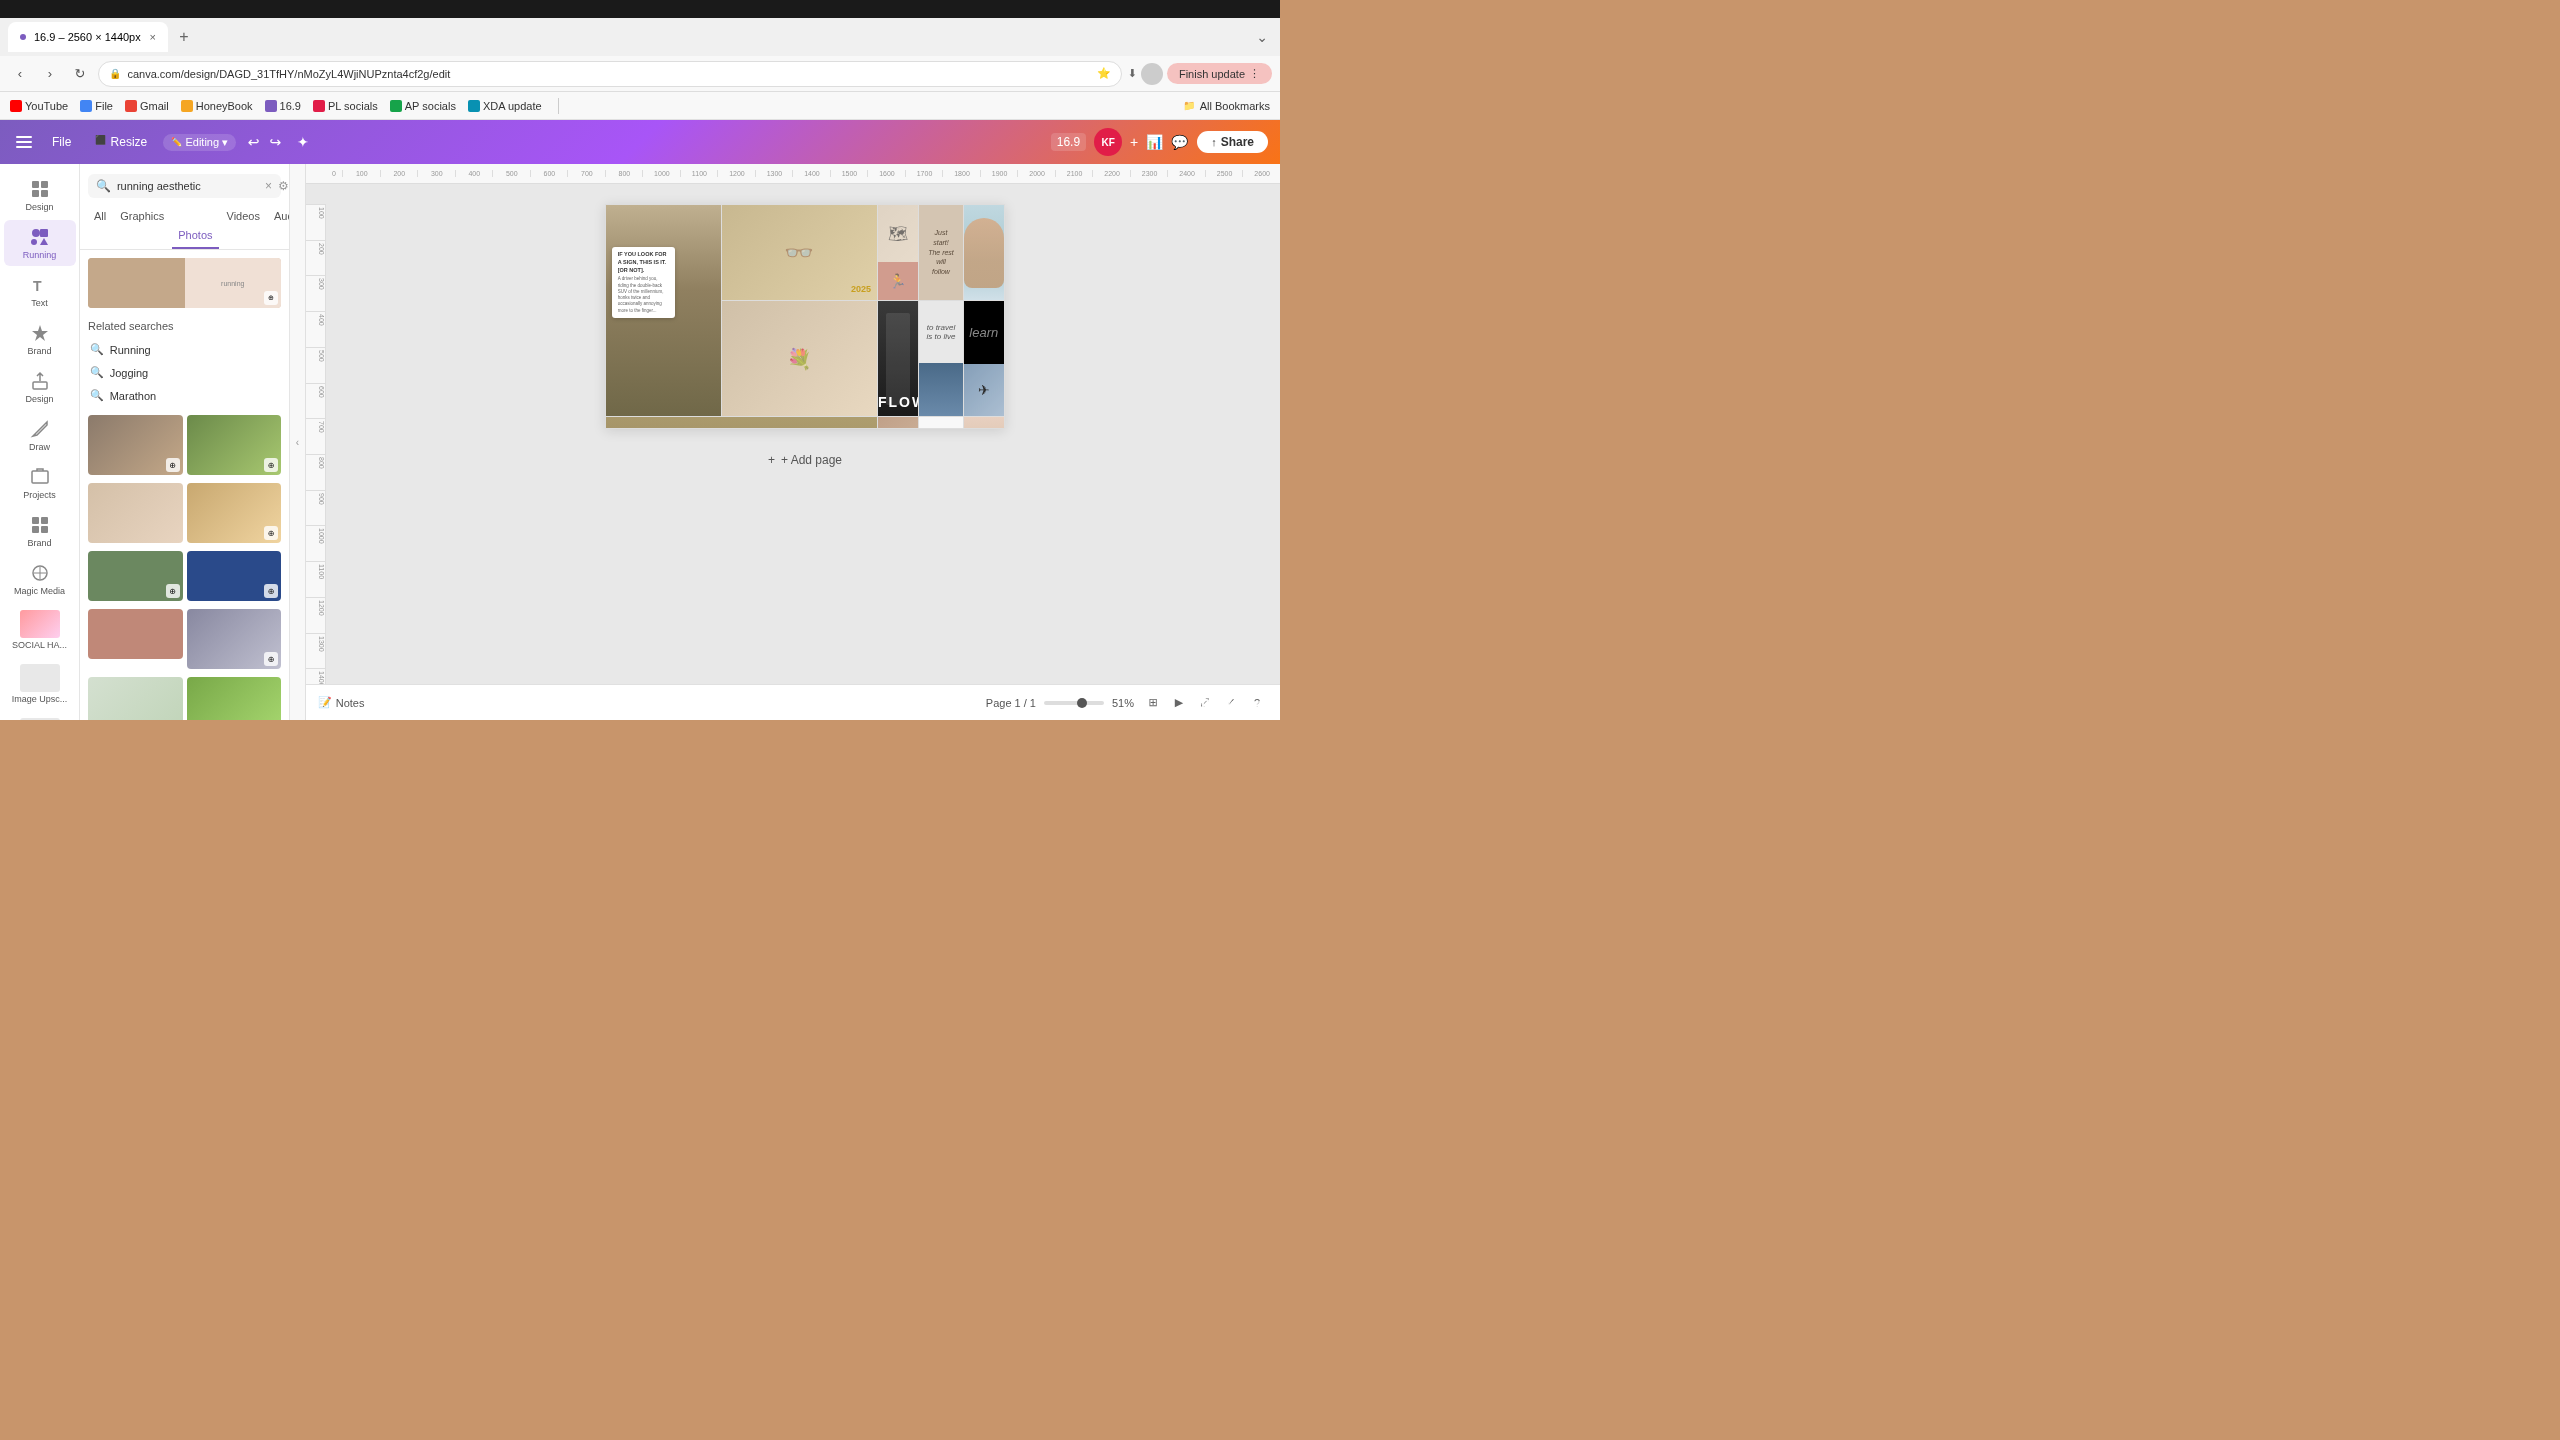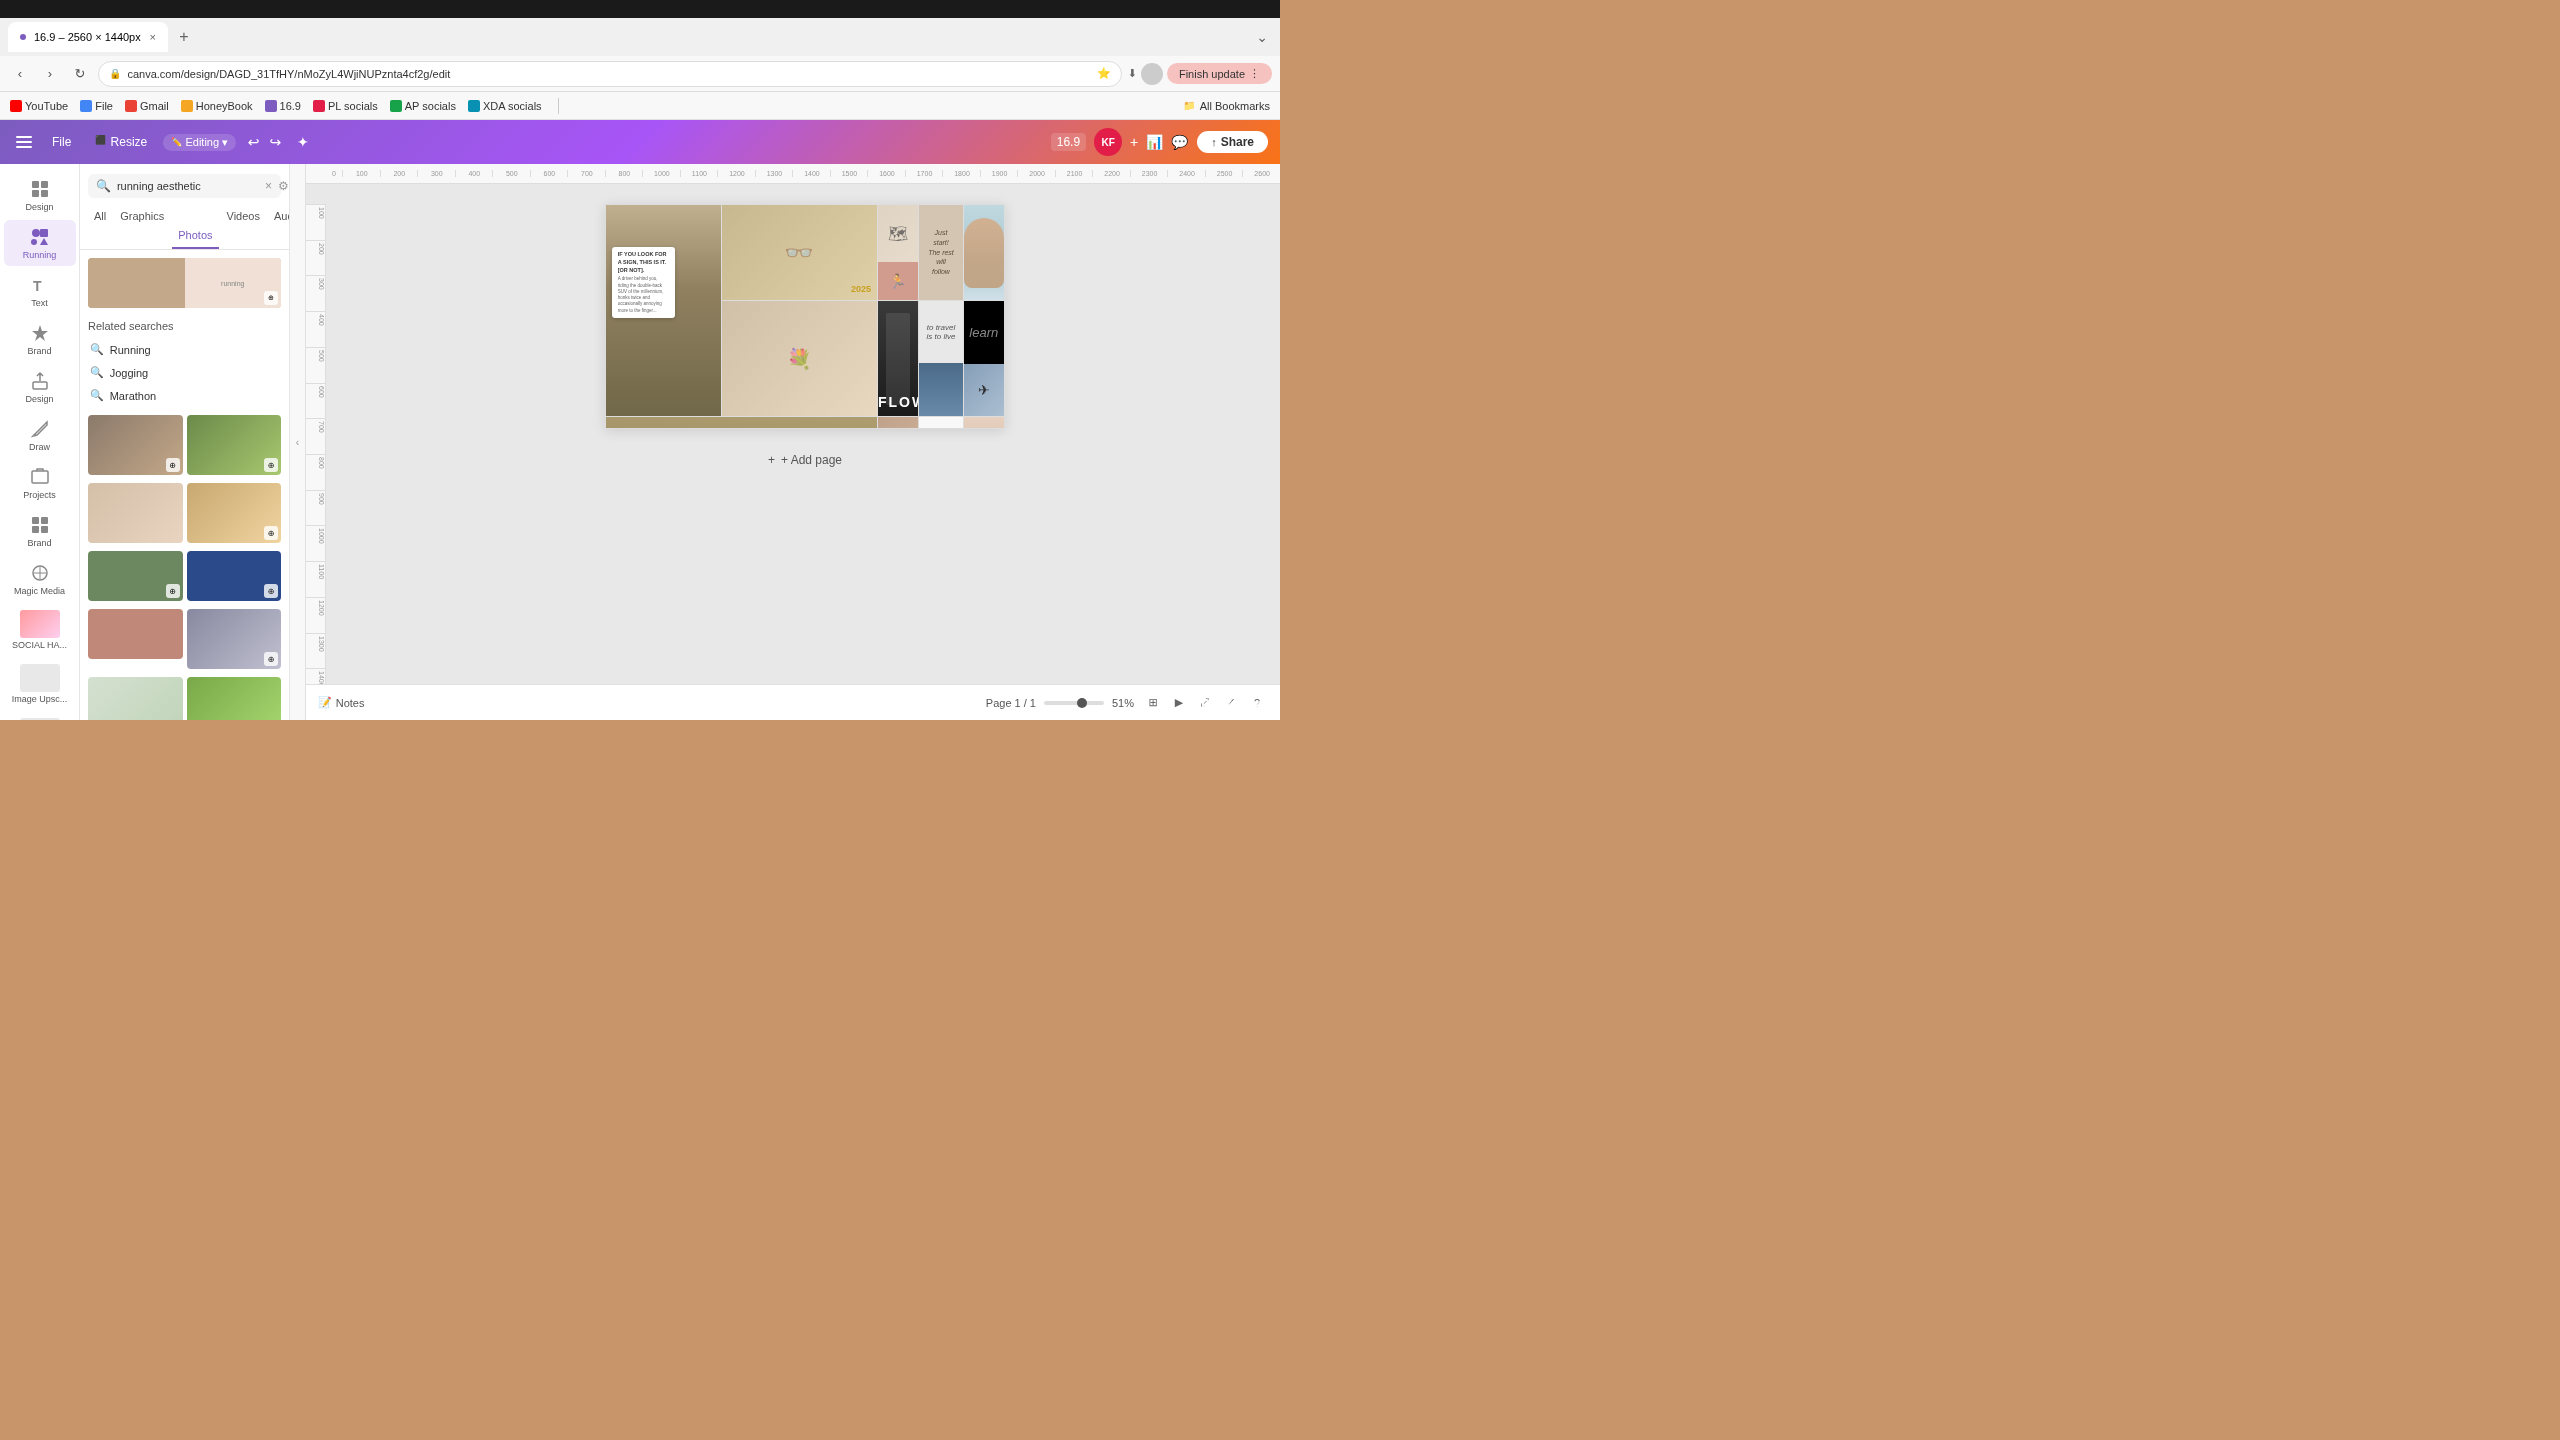--- a/index.html
+++ b/index.html
@@ -178,21 +178,21 @@
     <div class="bookmark-item">
       <div class="bookmark-icon" style="background:#e11d48;"></div>
       <span>PL socials</span>
     </div>
     <div class="bookmark-item">
       <div class="bookmark-icon" style="background:#16a34a;"></div>
       <span>AP socials</span>
     </div>
     <div class="bookmark-item">
       <div class="bookmark-icon" style="background:#0891b2;"></div>
-      <span>XDA socials</span>
+      <span>XDA update</span>
     </div>
     <div class="bookmark-divider"></div>
     <div class="bookmark-all">
       <span style="font-size:10px;">📁</span>
       <span>All Bookmarks</span>
     </div>
   </div>
 
   <div class="canva-app">
 

